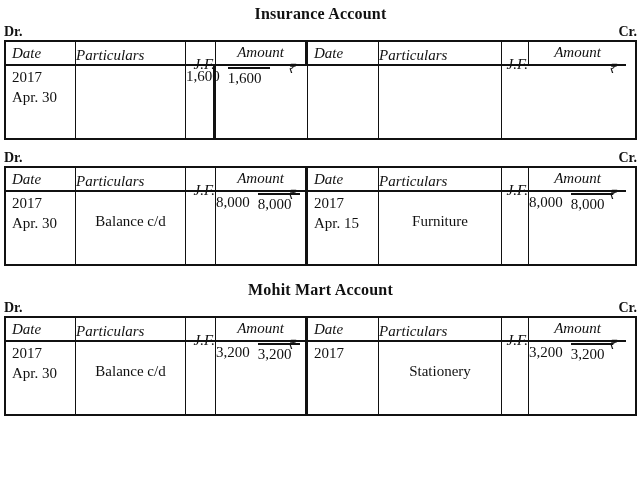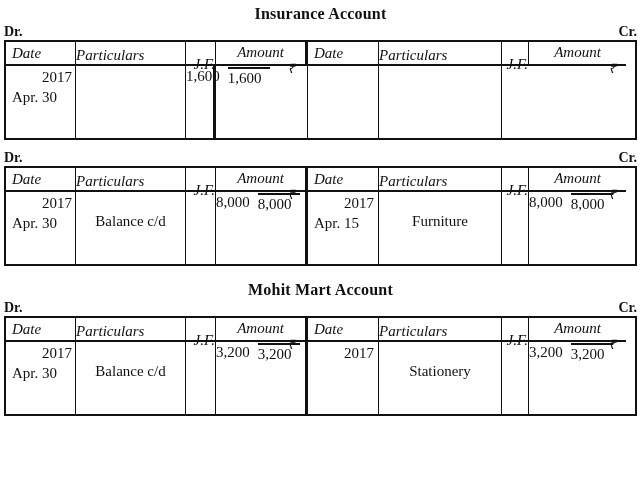--- a/index.html
+++ b/index.html
@@ -51,21 +51,21 @@
   .brow { height: 72px; }
 
   .h-date { font-style: italic; padding: 3px 0 0 6px; }
   .h-part { font-style: italic; padding-top: 5px; text-align: left; }
   .h-jf   { font-style: italic; padding-top: 14px; text-align: right; }
   .h-amt  { font-style: italic; padding-top: 1px; display: flex; flex-direction: column; }
   .h-amt .amt-word { text-align: center; line-height: 18px; }
   .h-amt .rupee { text-align: right; padding-right: 10px; font-size: 13px; line-height: 15px; }
 
   .b-date { padding: 2px 0 0 6px; }
-  .b-date .year { line-height: 19px; margin-left: 30px; }
+  .b-date .year { line-height: 19px; }
   .b-date .dt   { line-height: 20px; }
   .b-part { text-align: center; padding-top: 21px; }
 
   .amt-stack { display: flex; flex-direction: row; height: 100%; }
   .amt-spacer { height: 19px; }
   .amt-entry { height: 20px; line-height: 20px; text-align: right; padding-right: 8px; }
   .amt-total {
     margin-top: 1px;
     border-top: 2px solid #111111;
     height: 21px; line-height: 19px;

